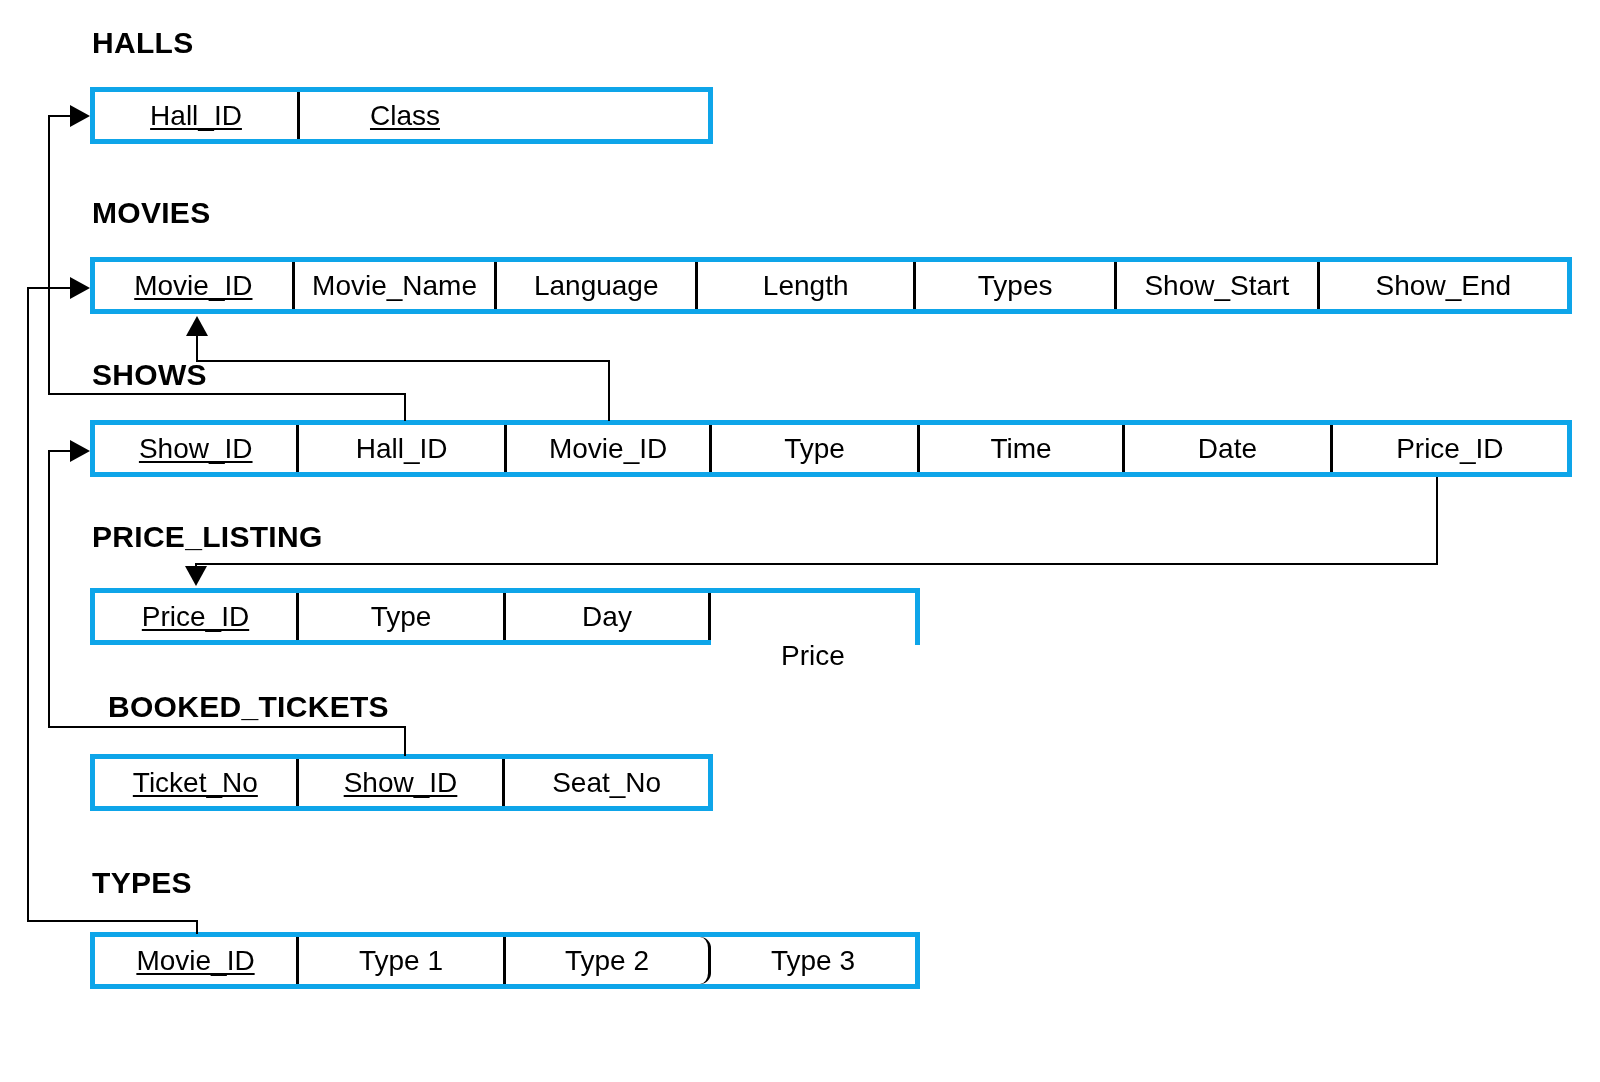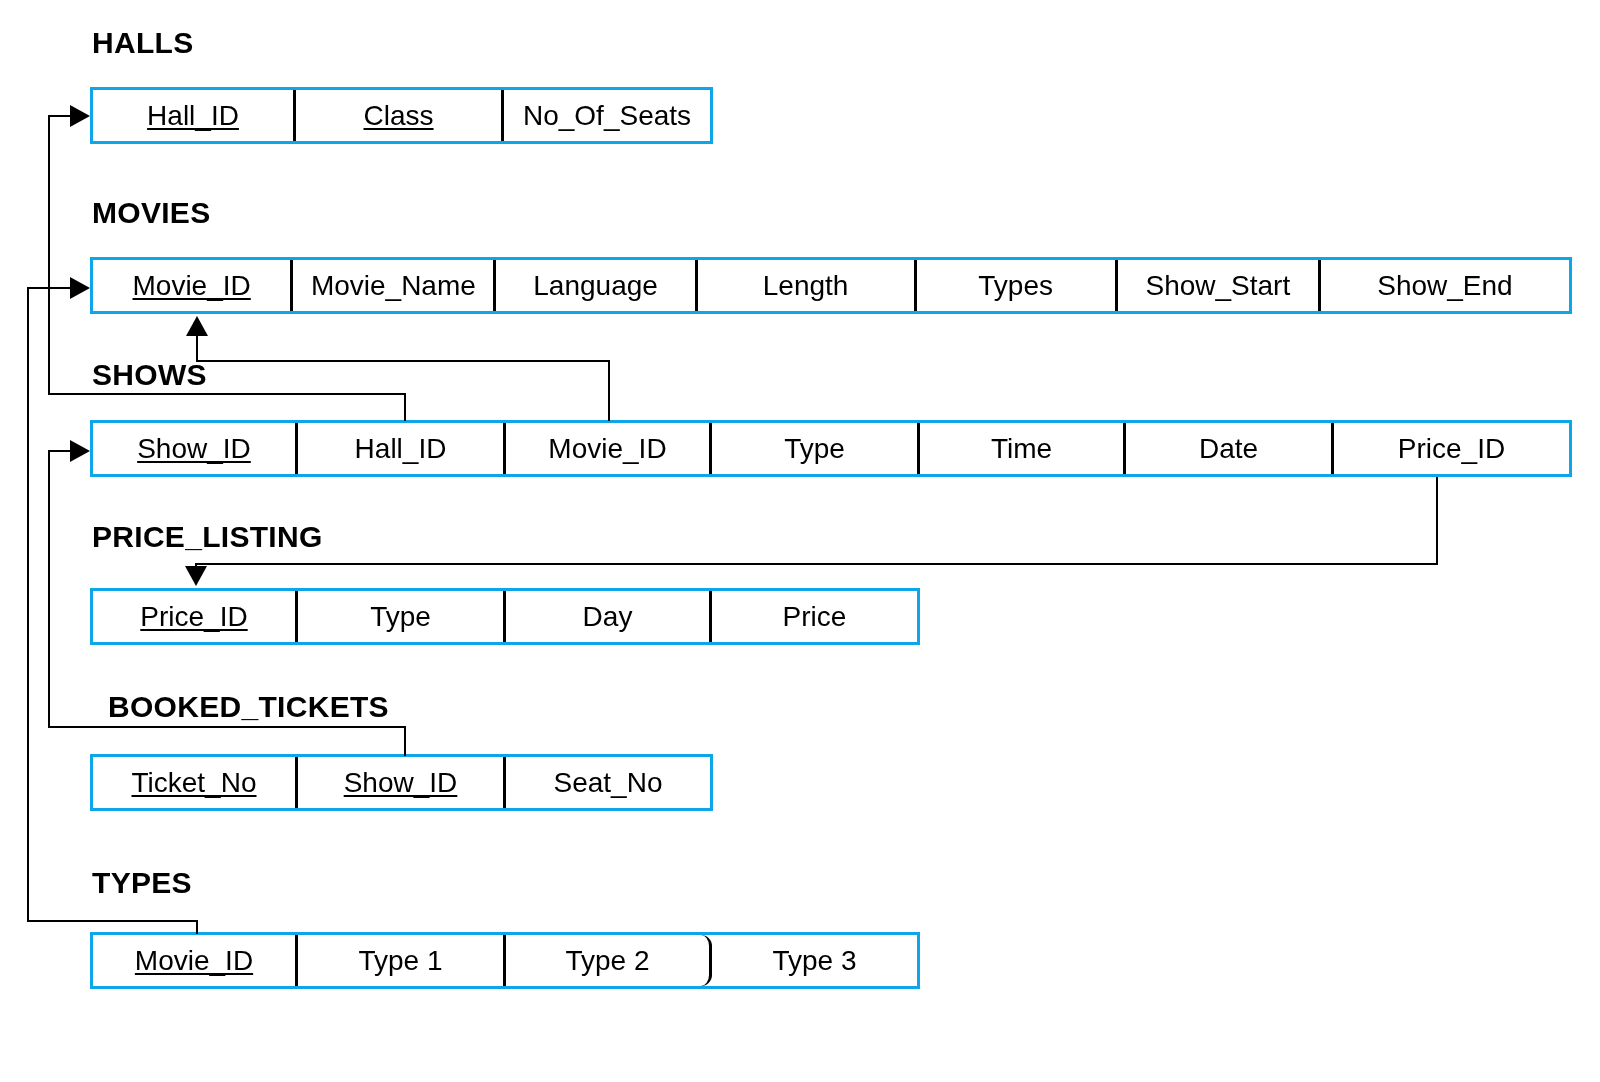--- a/index.html
+++ b/index.html
@@ -24,21 +24,21 @@
     font-size: 30px;
     letter-spacing: 0.3px;
     white-space: nowrap;
     line-height: 1;
     text-align: right;
   }
   .tbl {
     position: absolute;
     display: flex;
     box-sizing: border-box;
-    border: 3px solid #0ea5e9;
+    border: 5px solid #0ea5e9;
     background: #ffffff;
   }
   .cell {
     box-sizing: border-box;
     border-right: 3px solid #000000;
     display: flex;
     align-items: center;
     justify-content: center;
     font-size: 28px;
     line-height: 1;
@@ -98,23 +98,20 @@
 <div id="canvas">
 
   <div class="tbl-title" style="left:92px; top:28px;">HALLS</div>
   <div class="tbl" style="left:90px; top:87px; width:623px; height:57px;">
     <div class="cell pk" style="width:205px;">
         <span class="lbl">Hall_ID</span>
       </div>
     <div class="cell pk" style="width:210px;">
         <span class="lbl">Class</span>
       </div>
-    <div class="cell" style="width:208px;">
-        <span class="lbl">No_Of_Seats</span>
-      </div>
   </div>
 
   <div class="tbl-title" style="left:92px; top:198px;">MOVIES</div>
   <div class="tbl" style="left:90px; top:257px; width:1482px; height:57px;">
     <div class="cell pk" style="width:205px;">
         <span class="lbl">Movie_ID</span>
       </div>
     <div class="cell" style="width:208px;">
         <span class="lbl">Movie_Name</span>
       </div>
@@ -164,21 +161,21 @@
   <div class="tbl" style="left:90px; top:588px; width:830px; height:57px;">
     <div class="cell pk" style="width:205px;">
         <span class="lbl">Price_ID</span>
       </div>
     <div class="cell" style="width:208px;">
         <span class="lbl">Type</span>
       </div>
     <div class="cell" style="width:206px;text-align:center;">
         <span class="lbl">Day</span>
       </div>
-    <div class="cell" style="width:205px;">
+    <div class="cell" style="width:205px;margin-top:39px;">
         <span class="lbl">Price</span>
       </div>
   </div>
 
   <div class="tbl-title" style="left:108px; top:692px;">BOOKED_TICKETS</div>
   <div class="tbl" style="left:90px; top:754px; width:623px; height:57px;">
     <div class="cell pk" style="width:205px;">
         <span class="lbl">Ticket_No</span>
       </div>
     <div class="cell pk" style="width:208px;">

